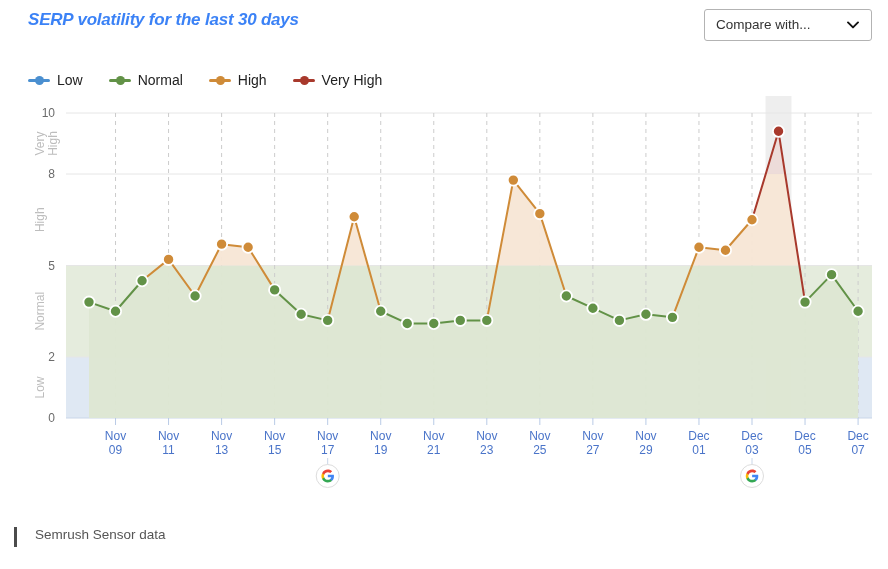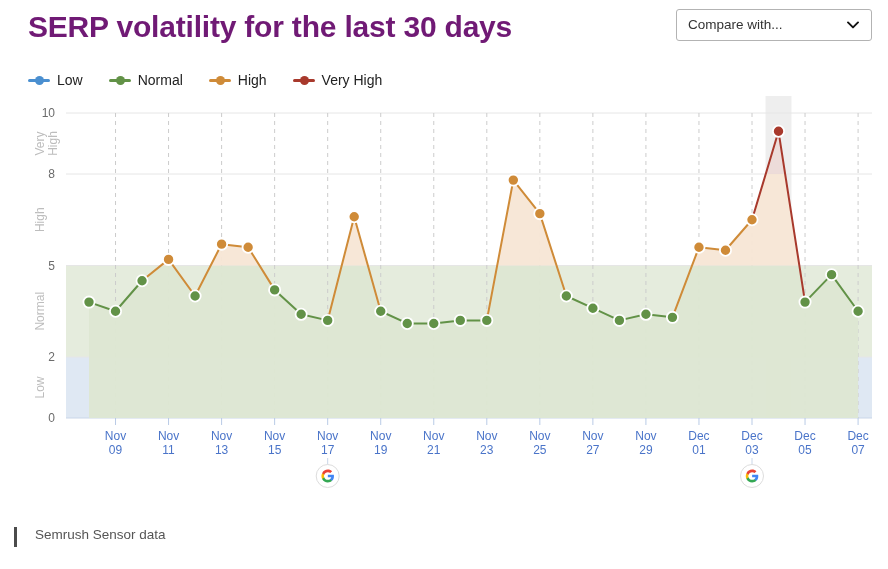--- a/index.html
+++ b/index.html
@@ -26,31 +26,32 @@
   .header {
     position: absolute;
     left: 0; top: 0;
     width: 888px;
     height: 58px;
   }
   .title {
     position: absolute;
     left: 28px;
     top: 10px;
-    font-size: 30px;
+    font-size: 17px;
     font-weight: bold;
     letter-spacing: -0.2px;
-    color: #701a75;
+    color: #3b82f6;
     white-space: nowrap;
+    font-style: italic;
   }
   .compare-select {
     position: absolute;
     right: 16px;
     top: 9px;
-    width: 196px;
+    width: 168px;
     height: 32px;
     border: 1px solid #b3b3b3;
     border-radius: 3px;
     background: #ffffff;
     box-sizing: border-box;
     cursor: pointer;
   }
   .compare-select .sel-label {
     position: absolute;
     left: 11px;

